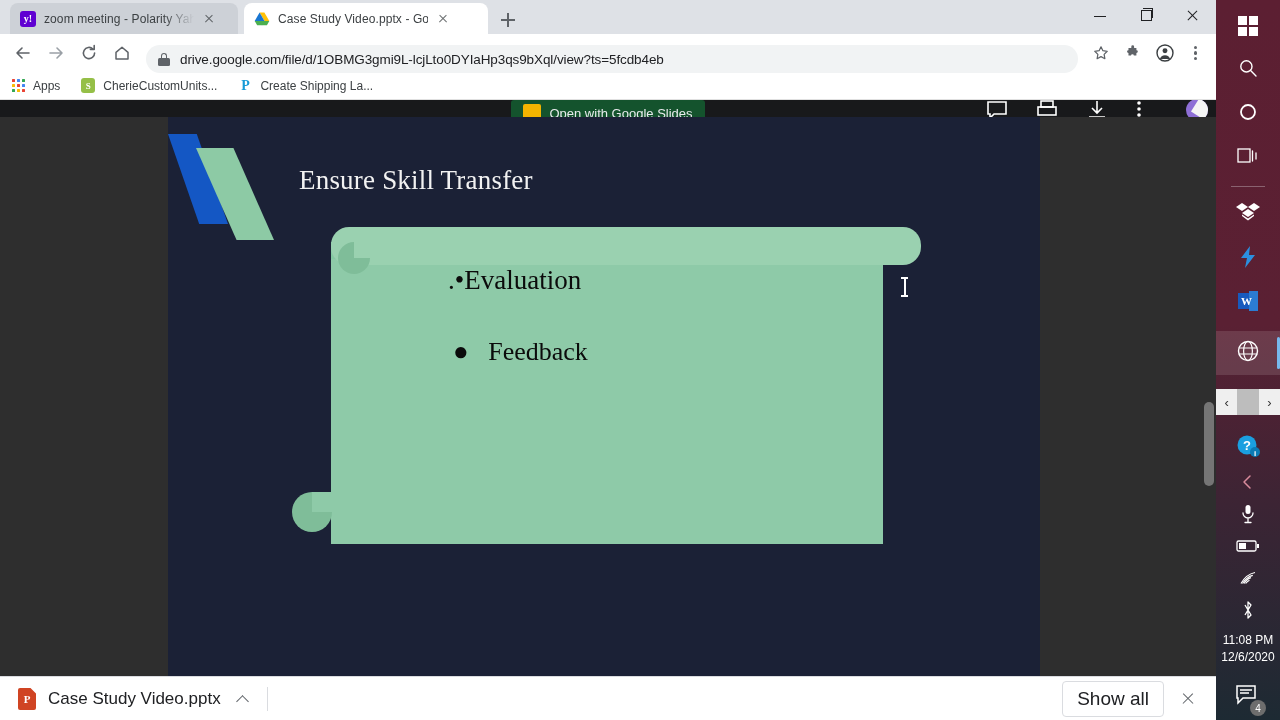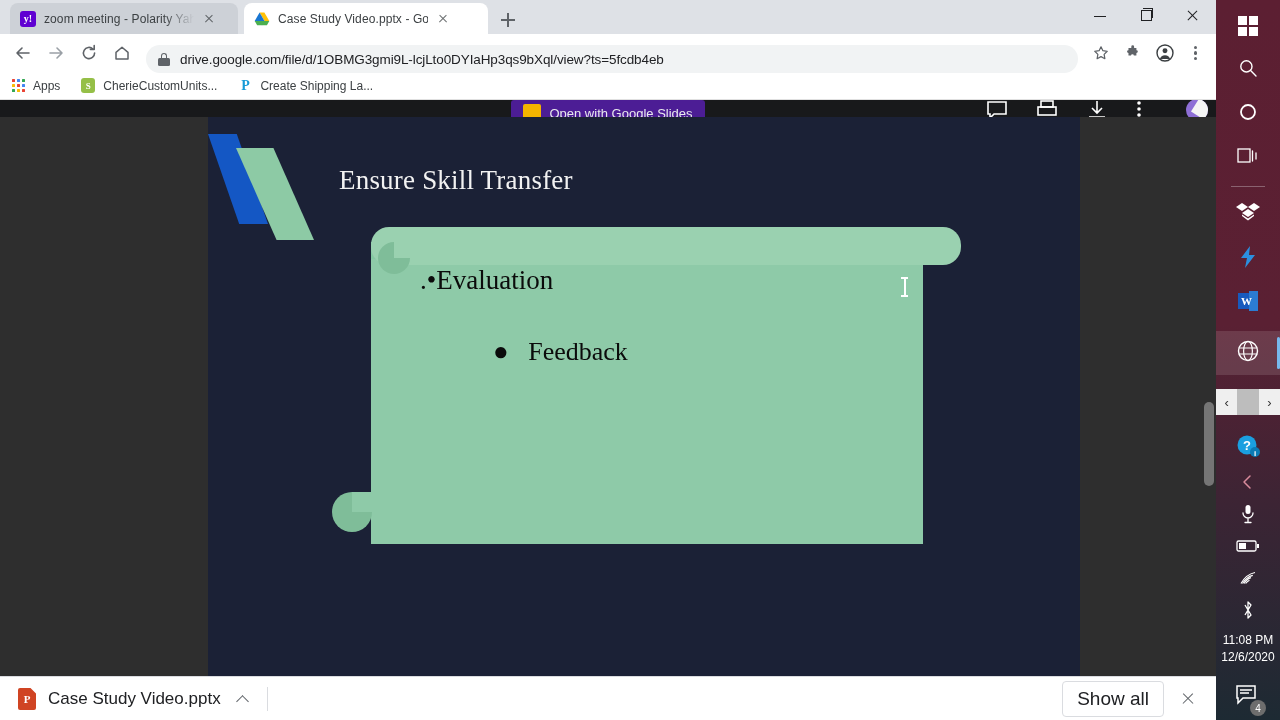--- a/index.html
+++ b/index.html
@@ -89,35 +89,35 @@
                  font-weight:bold; font-family:"Liberation Serif", serif;
                  display:flex; align-items:center; justify-content:center; width:14px; height:15px; }
   .fav-paypal { color:#179bd7; font-size:14px; font-weight:bold;
                 font-family:"Liberation Serif", serif; line-height:1; }
 
   
   .viewer { position:relative; width:1216px; height:622px; background:#2e2e2e; overflow:hidden; }
   .drive-toolbar { position:absolute; left:0; top:0; width:1216px; height:17px;
                    background:#18191b; display:flex; align-items:flex-end;
                    justify-content:center; z-index:6; overflow:hidden; }
-  .open-slides { display:flex; align-items:center; height:26px; background:#4c1d95;
+  .open-slides { display:flex; align-items:center; height:26px; background:#14532d;
                  padding:0 12px; border-radius:3px; position:relative; top:9px; }
   .slides-ico { width:18px; height:18px; background:#f4b400; border-radius:2px; margin-right:8px; }
   .open-slides-label { color:#e8eaed; font-size:13px; white-space:nowrap; }
   .dt-right { position:absolute; right:8px; bottom:-4px; display:flex; align-items:center; gap:28px; }
   .dt-ico { width:22px; height:20px; position:relative; }
   .dt-ico svg { display:block; }
   .avatar-sm { width:22px; height:22px; border-radius:50%; background:#8e6fd6;
                position:relative; overflow:hidden; }
   .avatar-sm::after { content:""; position:absolute; right:-2px; top:2px; width:16px; height:16px;
                       background:#f5f5f5; transform:rotate(32deg); }
 
   
   .slide-wrap { position:absolute; left:168px; top:17px; width:872px; height:9999px; }
-  .slide { position:relative; width:872px; background:#1b2136; overflow:hidden;margin-left:40px; }
+  .slide { position:relative; width:872px; background:#1b2136; overflow:hidden; }
   .slide-main { height:583px; }
   .corner-deco { position:absolute; left:0; top:17px; width:110px; height:90px; }
   .deco-blue { position:absolute; left:0; top:0; width:60px; height:90px; background:#1457c4;
                clip-path:polygon(0 0, 48% 0, 100% 100%, 52% 100%); }
   .deco-green { position:absolute; left:28px; top:14px; width:78px; height:92px; background:#8dcaa5;
                 clip-path:polygon(0 0, 48% 0, 100% 100%, 52% 100%); }
   .slide-title { position:absolute; left:131px; top:48px; color:#f2f2f2;
                  font-family:"Liberation Serif", serif; font-size:27px; letter-spacing:.2px; }
 
   .card-shadow { position:absolute; left:163px; top:125px; width:552px; height:302px;
@@ -129,21 +129,21 @@
   .curl-notch { position:absolute; left:186px; top:125px; width:16px; height:16px;
                 background:#9ad1b0; }
   .bl-circle { position:absolute; left:124px; top:375px; width:40px; height:40px;
                border-radius:50%; background:#7fbd99; }
   .bl-notch { position:absolute; left:144px; top:375px; width:20px; height:20px; background:#8ecaa8; }
   .card-body { position:absolute; left:163px; top:142px; width:552px; height:285px;
                background:#8ecaa8; }
   .bullets { position:absolute; left:163px; top:150px; width:552px;
              font-family:"Liberation Serif", serif; color:#0b0b0b; }
   .bullet { font-size:27px; line-height:1; margin-bottom:45px; white-space:pre; }
-  .b1 { padding-left:49px; }
+  .b1 { padding-left:117px; }
   .b2 { padding-left:122px; font-size:26px; }
   .b3 { padding-left:115px; }
 
   
   .ibeam { position:absolute; left:903px; top:177px; width:3px; height:20px; z-index:9; }
   .ibeam::before { content:""; position:absolute; left:1px; top:0; width:1.5px; height:20px;
                    background:#fff; }
   .ibeam::after { content:""; position:absolute; left:-2px; top:0; width:7px; height:2px;
                   background:#fff; box-shadow:0 18px 0 #fff; }
 

